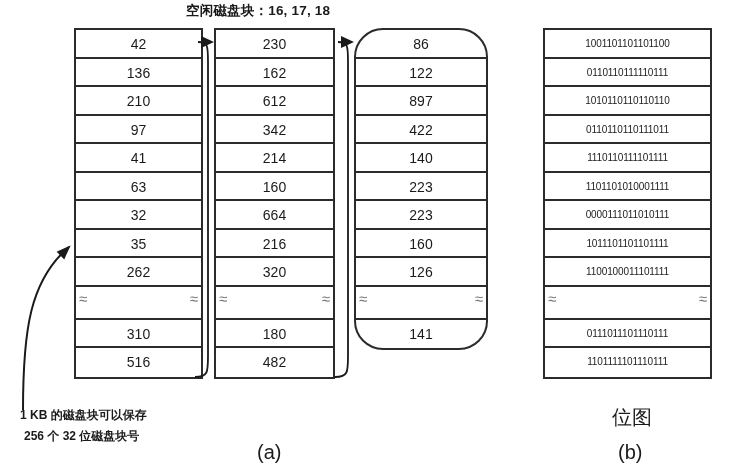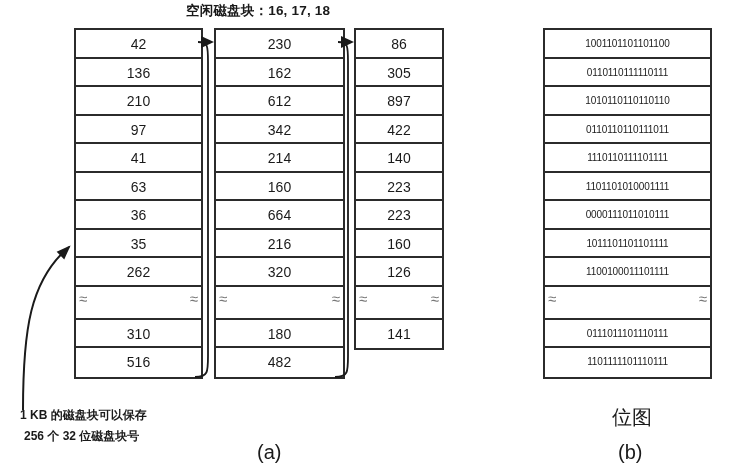--- a/index.html
+++ b/index.html
@@ -99,52 +99,52 @@
 
   <div class="title">空闲磁盘块：16, 17, 18</div>
 
   <div class="blocktable" id="tbl-0" style="left:62px; top:28px; width:129px;">
       <div class="cell">42</div>
       <div class="cell">136</div>
       <div class="cell">210</div>
       <div class="cell">97</div>
       <div class="cell">41</div>
       <div class="cell">63</div>
-      <div class="cell">36</div>
+      <div class="cell">32</div>
       <div class="cell">35</div>
       <div class="cell">262</div>
       <div class="gap">
         <span class="sq l">≈</span>
         <span class="sq r">≈</span>
       </div>
       <div class="cell">310</div>
       <div class="cell last">516</div>
     </div>
 
-  <div class="blocktable" id="tbl-1" style="left:202px; top:28px; width:131px;">
+  <div class="blocktable" id="tbl-1" style="left:202px; top:28px; width:121px;">
       <div class="cell">230</div>
       <div class="cell">162</div>
       <div class="cell">612</div>
       <div class="cell">342</div>
       <div class="cell">214</div>
       <div class="cell">160</div>
       <div class="cell">664</div>
       <div class="cell">216</div>
       <div class="cell">320</div>
       <div class="gap">
         <span class="sq l">≈</span>
         <span class="sq r">≈</span>
       </div>
       <div class="cell">180</div>
       <div class="cell last">482</div>
     </div>
 
-  <div class="blocktable" id="tbl-2" style="left:342px; top:28px; width:90px;">
+  <div class="blocktable" id="tbl-2" style="left:342px; top:28px; width:134px;border-radius:29px;">
       <div class="cell">86</div>
-      <div class="cell">305</div>
+      <div class="cell">122</div>
       <div class="cell">897</div>
       <div class="cell">422</div>
       <div class="cell">140</div>
       <div class="cell">223</div>
       <div class="cell">223</div>
       <div class="cell">160</div>
       <div class="cell">126</div>
       <div class="gap">
         <span class="sq l">≈</span>
         <span class="sq r">≈</span>

